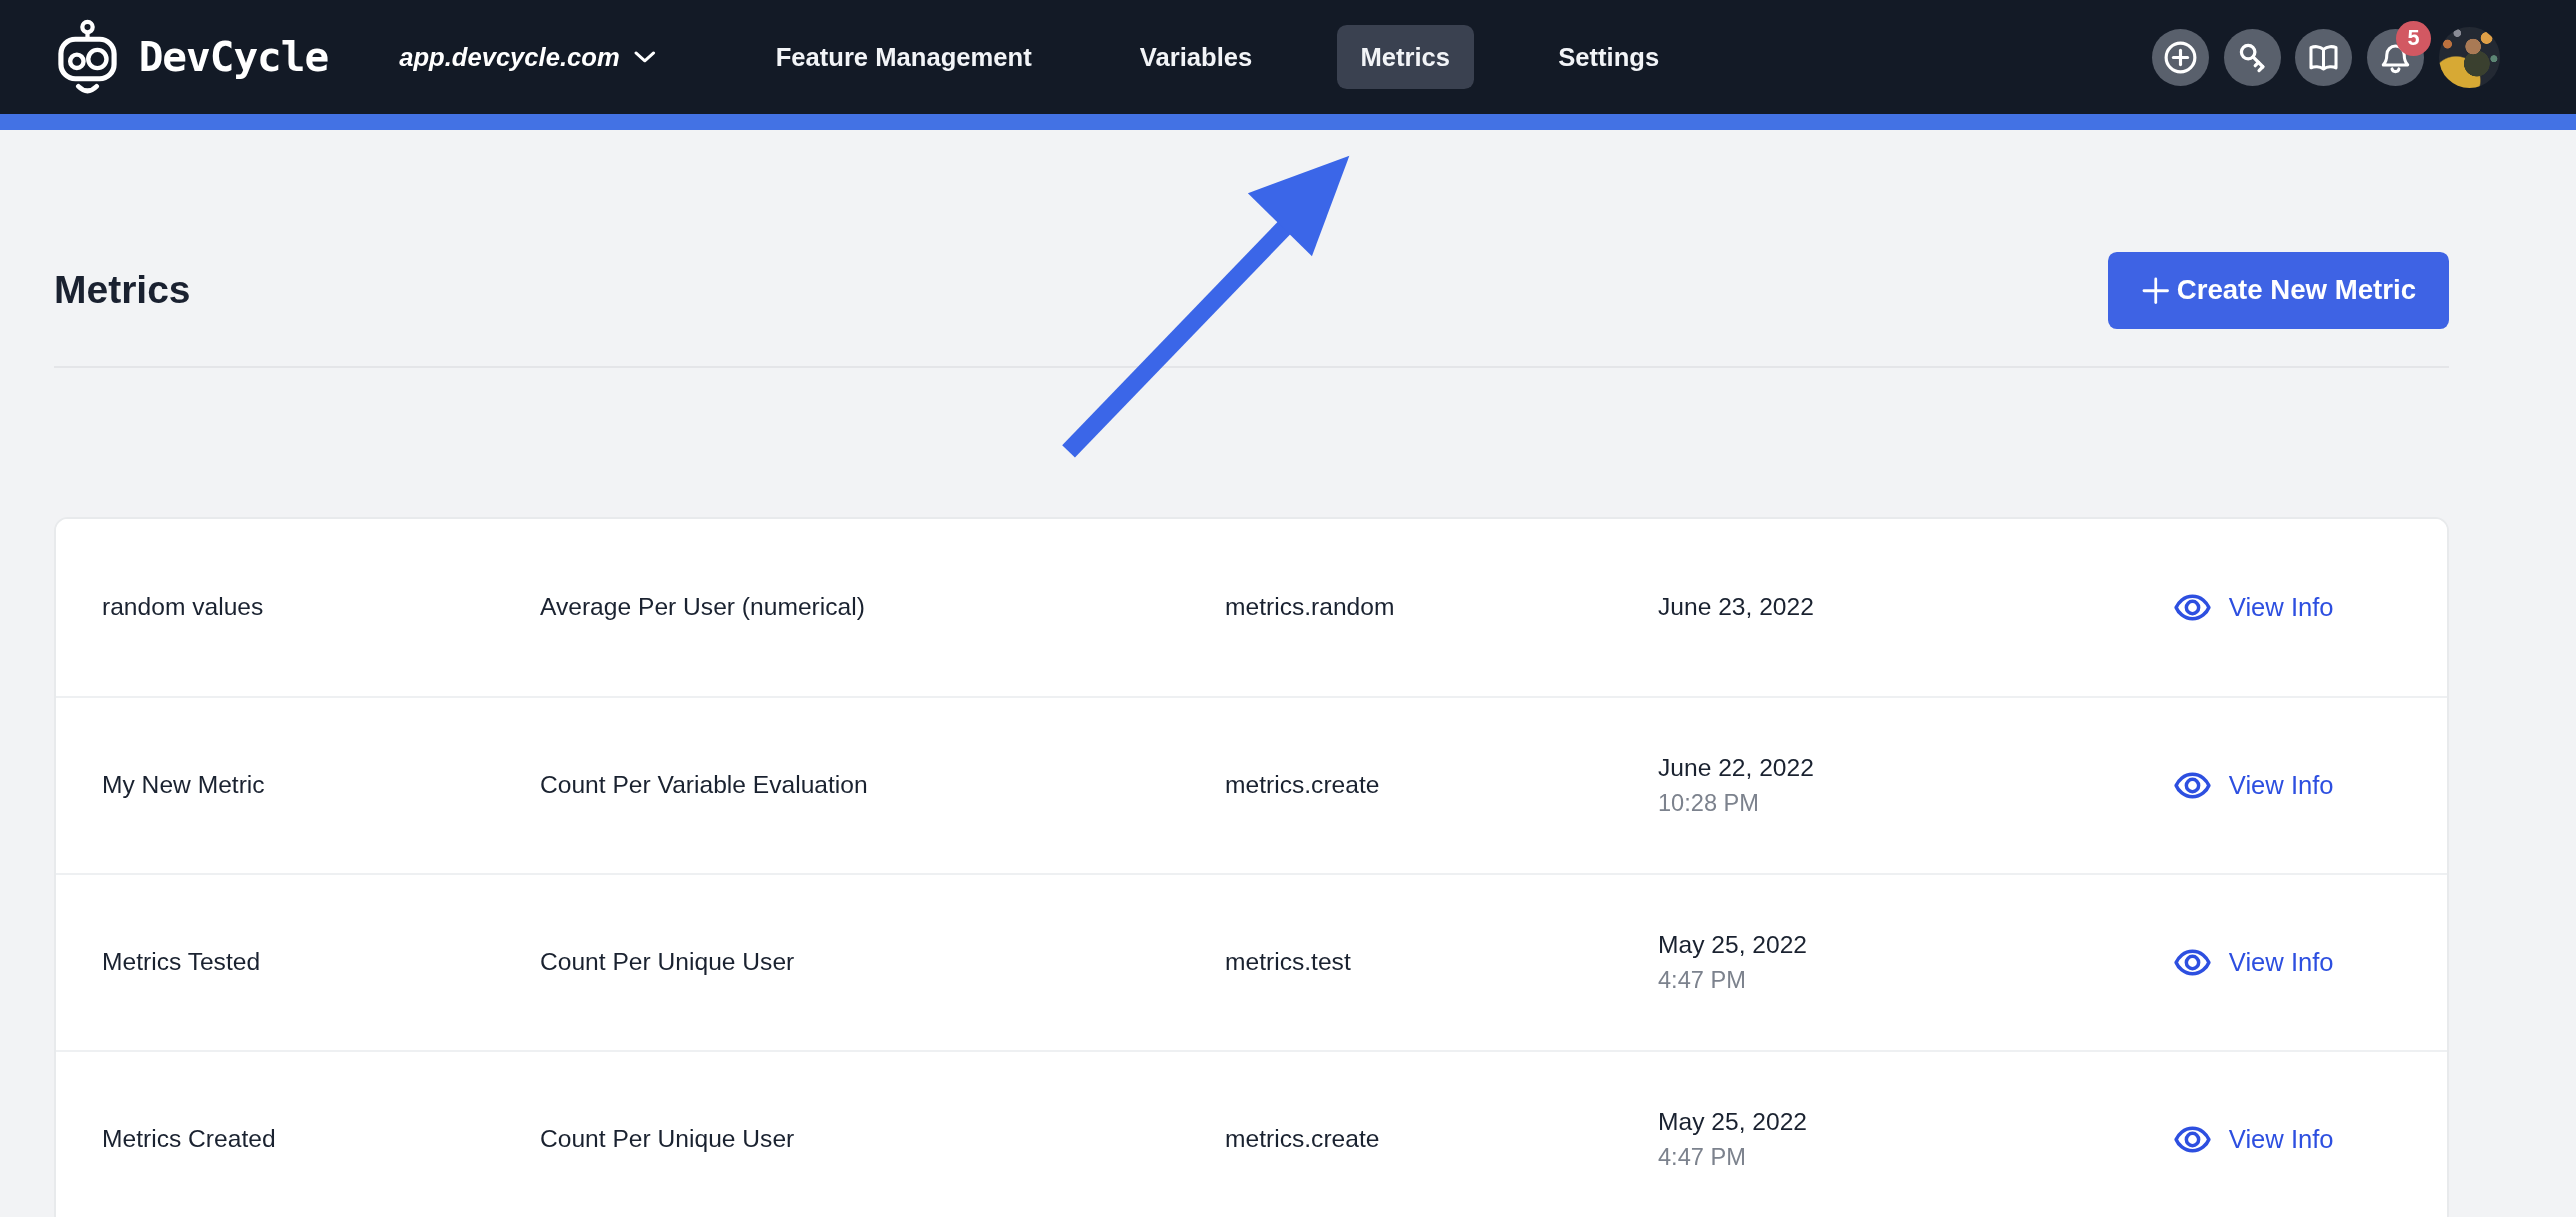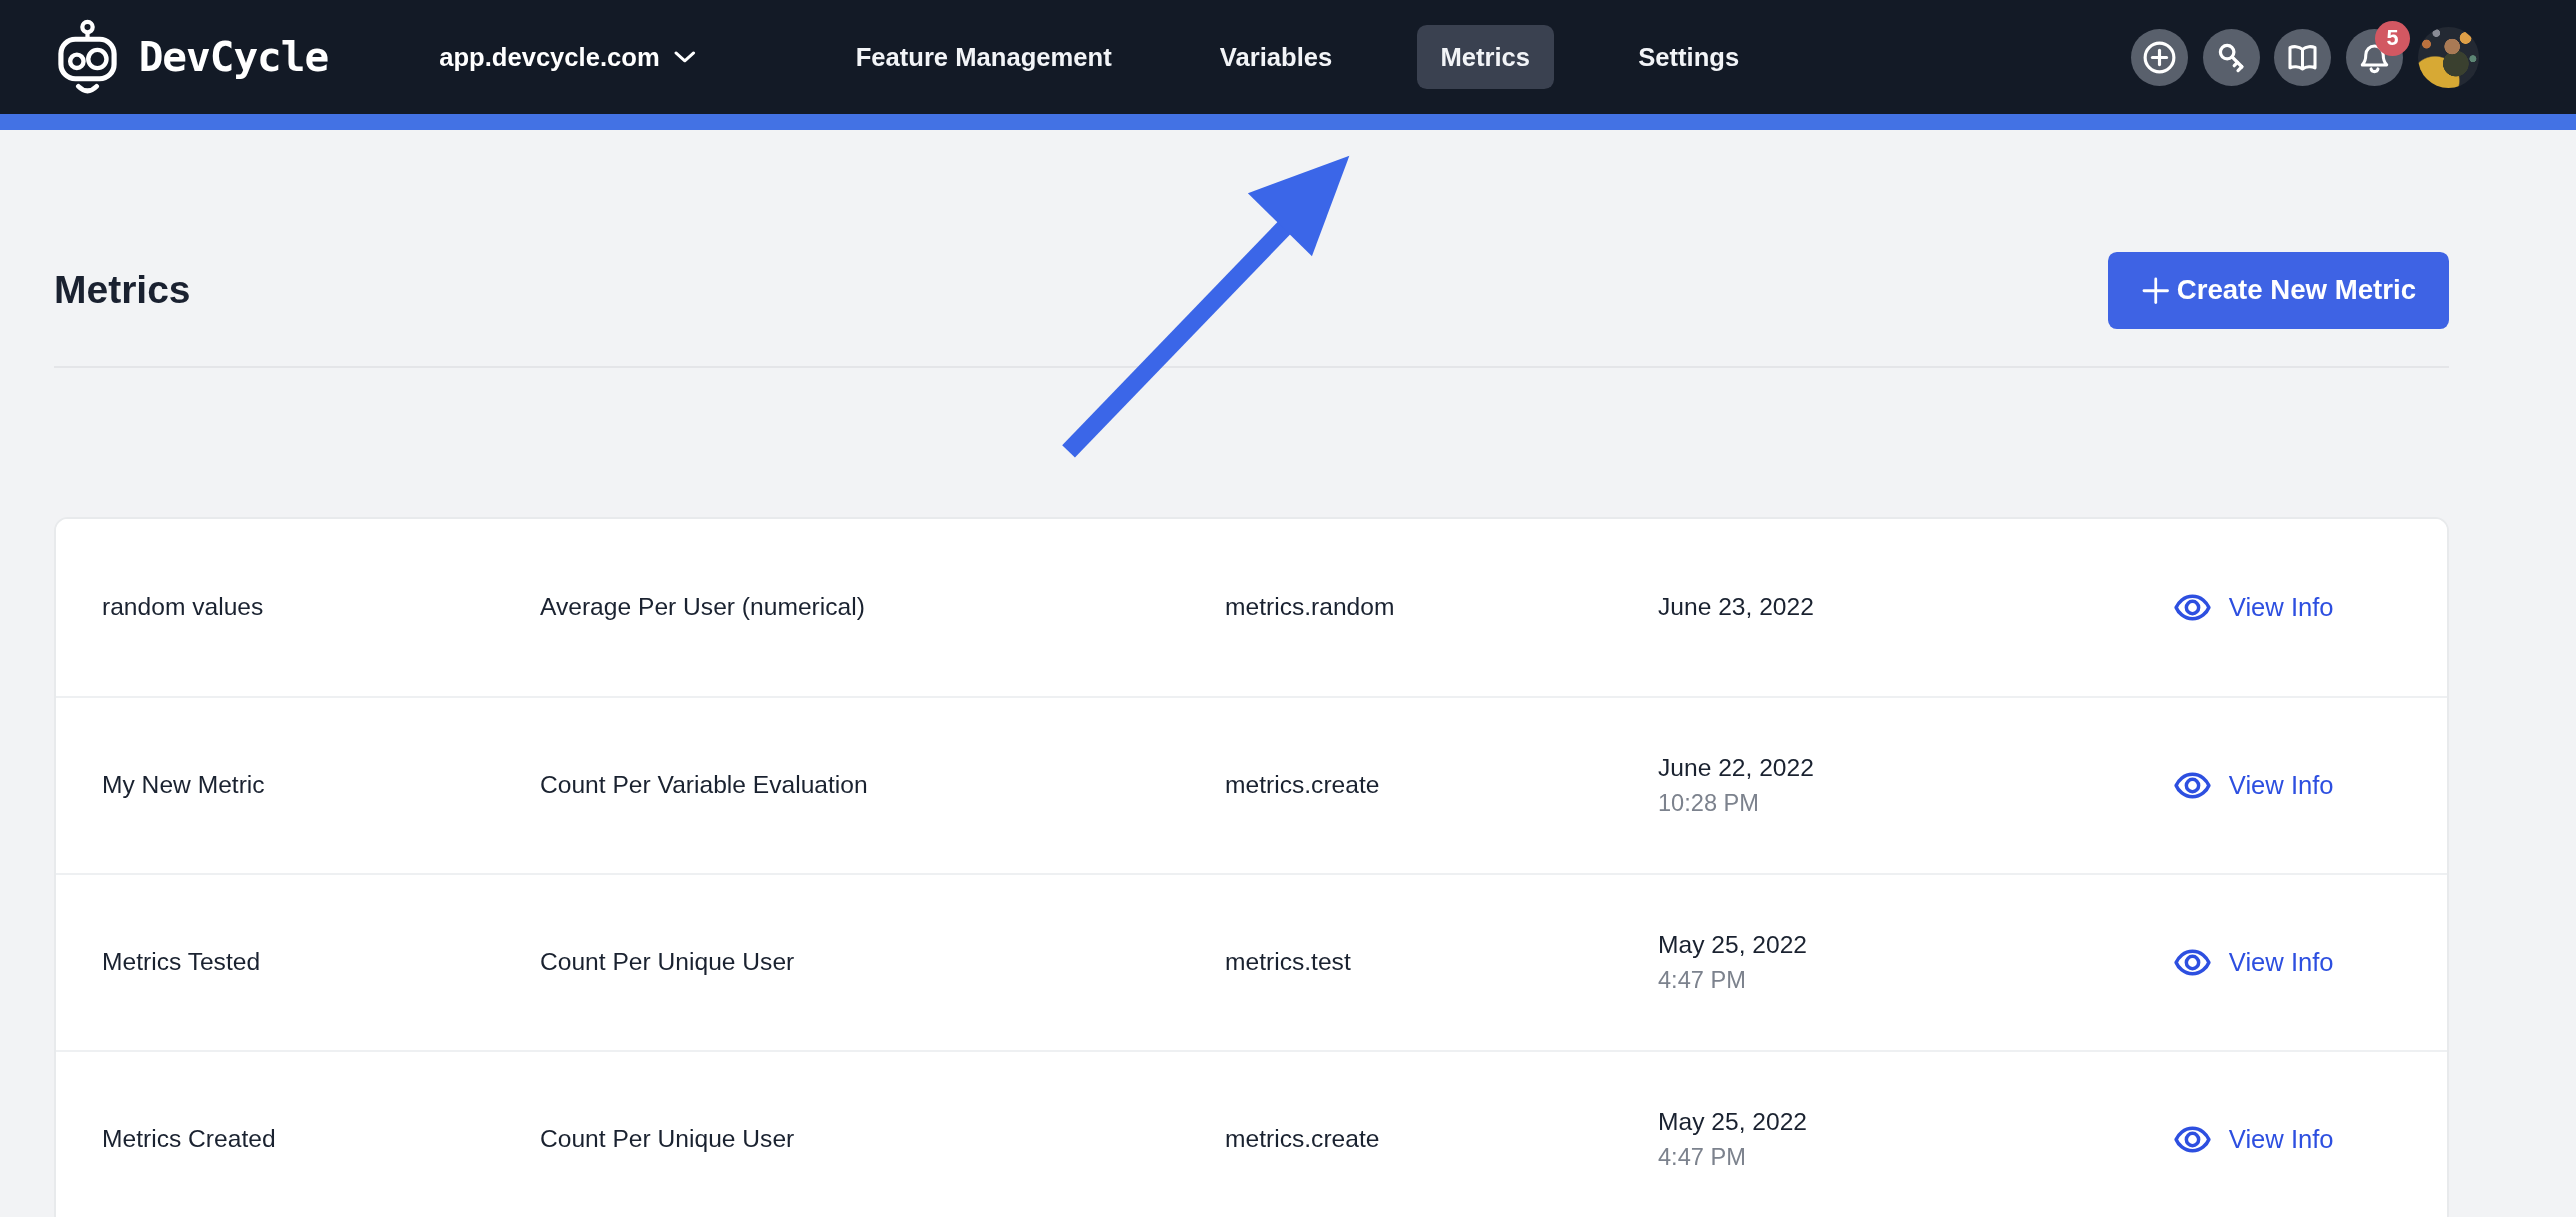--- a/index.html
+++ b/index.html
@@ -9,31 +9,30 @@
     background:#f2f3f5;
     position:relative;
     overflow:hidden;
     color:#1a2230;
   }
 
   
   .topnav {
     height:114px; background:#131a26;
     display:flex; align-items:center;
-    padding:0 97px 0 54px;
-    gap:40px;
+    padding:0 76px 0 54px;
   }
   .logo { display:flex; align-items:center; gap:17.7px; cursor:pointer; }
   .logo-text {
     font-family:"DejaVu Sans Mono", monospace;
     font-weight:bold; font-size:41px; color:#ffffff; letter-spacing:-1px;
   }
   .org {
     display:flex; align-items:center; gap:13.8px;
-    margin-left:71px; background:none; border:none; cursor:pointer;
+    margin-left:71px; background:none; border:none; cursor:pointer;font-style:italic;
   }
   .org-label { color:#ffffff; font-size:25.6px; font-weight:700; font-family:"Liberation Sans",sans-serif; }
   .primary-nav { display:flex; align-items:center; gap:61px; margin-left:95px; }
   .nav-item {
     color:#f2f4f7; font-size:25.6px; font-weight:600; text-decoration:none;
     padding:17.7px 23.6px; border-radius:9.8px; white-space:nowrap;
   }
   .nav-item.active { background:#3a4150; }
   .nav-actions { margin-left:auto; display:flex; align-items:center; gap:14.8px; }
   .icon-btn {

